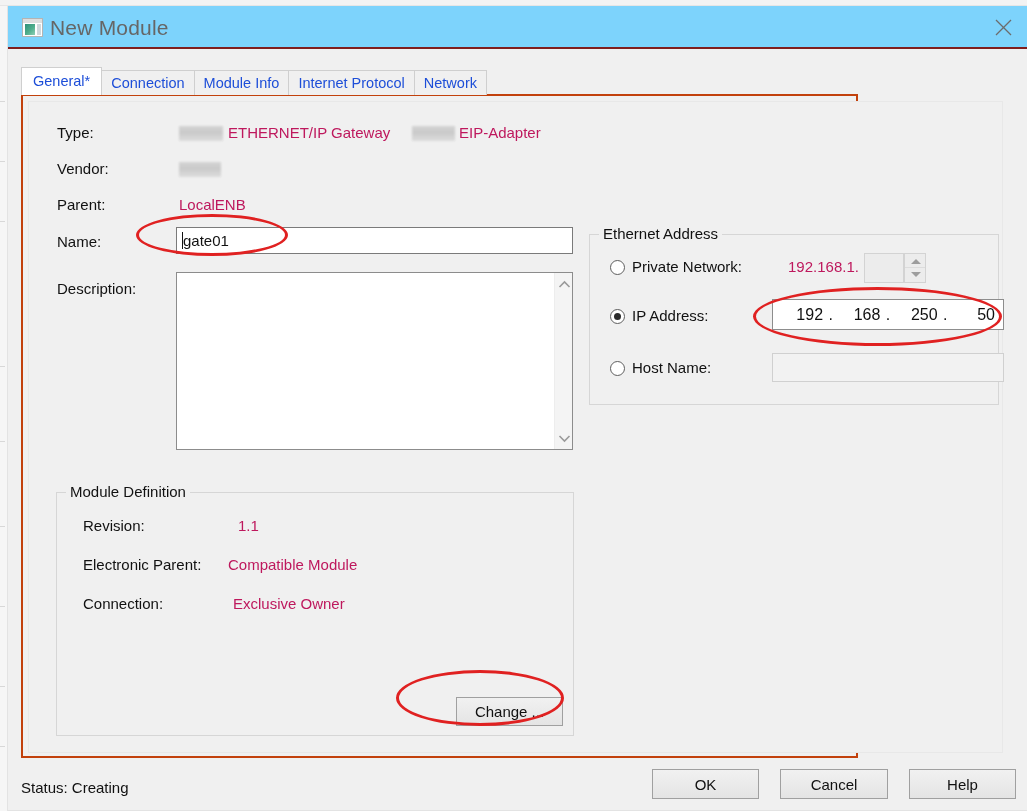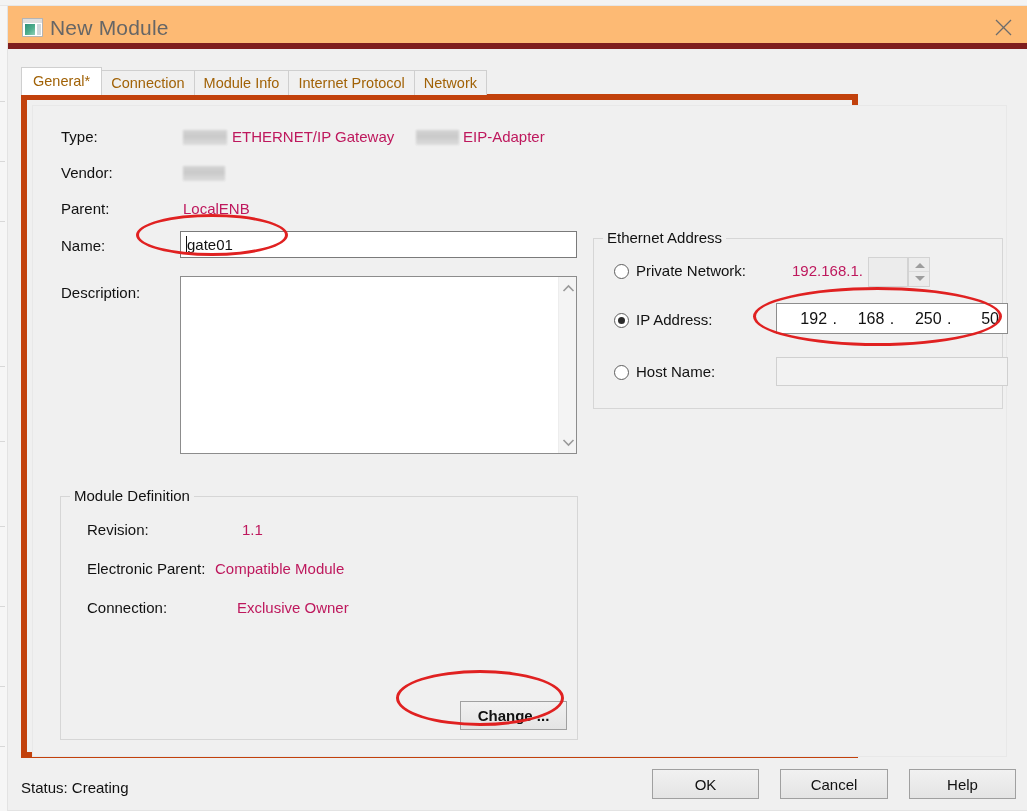--- a/index.html
+++ b/index.html
@@ -41,22 +41,22 @@
     width: 1020px; height: 805px;
     background: #f0f0f0;
     border: 1px solid #e3e3e3;
     border-top: none; border-right: none;
   }
 
   
   .titlebar {
     position: relative;
     height: 43px;
-    background: #fdba74;
-    border-bottom: 6px solid #7f1d1d;
+    background: #7dd3fc;
+    border-bottom: 2px solid #7f1d1d;
   }
   .title-icon {
     position: absolute; left: 14px; top: 12px;
     width: 21px; height: 19px;
     background: #ffffff;
     border: 1px solid #b4b4b4;
     display: block;
   }
   .title-icon .bar {
     position: absolute; left: 0; top: 0; right: 0; height: 4px;
@@ -89,21 +89,21 @@
     position: absolute; left: 13px; top: 61px;
     height: 28px;
     display: flex; align-items: flex-end;
     z-index: 3;
   }
   .tab {
     height: 25px;
     padding: 0 9px;
     margin-right: -1px;
     font-size: 14.5px;
-    color: #a16207;
+    color: #1d4ed8;
     line-height: 25px;
     background: #f0f0f0;
     border: 1px solid #cfcfcf;
     border-bottom: none;
     white-space: nowrap;
     cursor: pointer;
   }
   .tab.active {
     background: #ffffff;
     height: 28px; line-height: 27px;
@@ -111,21 +111,21 @@
     position: relative; z-index: 4;
     padding: 0 11px;
   }
 
   
   .tabpanel {
     position: absolute;
     left: 13px; top: 88px;
     width: 837px; height: 664px;
     background: #f0f0f0;
-    border: 6px solid #c2410c;
+    border: 2px solid #c2410c;
     z-index: 2;
   }
   .tabpanel-inner {
     position: absolute; left: 5px; top: 5px;
     width: 975px; height: 652px;
     background: #f0f0f0;
     border: 1px solid #e8e8e8;
   }
 
   
@@ -409,28 +409,28 @@
           <span class="hostfield" style="left:182px; top:118px; width:232px; height:29px;"></span>
         </div>
 
         <div class="group" style="left:27px; top:390px; width:518px; height:244px;">
           <span class="gtitle">Module Definition</span>
 
           <span class="lbl" style="left:26px; top:24px;">Revision:</span>
           <span class="val" style="left:181px; top:24px;">1.1</span>
 
           <span class="lbl" style="left:26px; top:63px;">Electronic Parent:</span>
-          <span class="val" style="left:154px; top:63px;">Compatible Module</span>
+          <span class="val" style="left:171px; top:63px;">Compatible Module</span>
 
           <span class="lbl" style="left:26px; top:102px;">Connection:</span>
           <span class="val" style="left:176px; top:102px;">Exclusive Owner</span>
 
         </div>
 
-        <button class="btn" style="left:427px; top:595px; width:107px; height:29px;font-weight:bold;">Change ...</button>
+        <button class="btn" style="left:427px; top:595px; width:107px; height:29px;">Change ...</button>
 
       </div>
     </div>
 
     <span class="status">Status:  Creating</span>
 
     <button class="btn" style="left:644px; bottom:11px; width:107px; height:30px;">OK</button>
     <button class="btn" style="left:772px; bottom:11px; width:108px; height:30px;">Cancel</button>
     <button class="btn" style="left:901px; bottom:11px; width:107px; height:30px;">Help</button>
 

